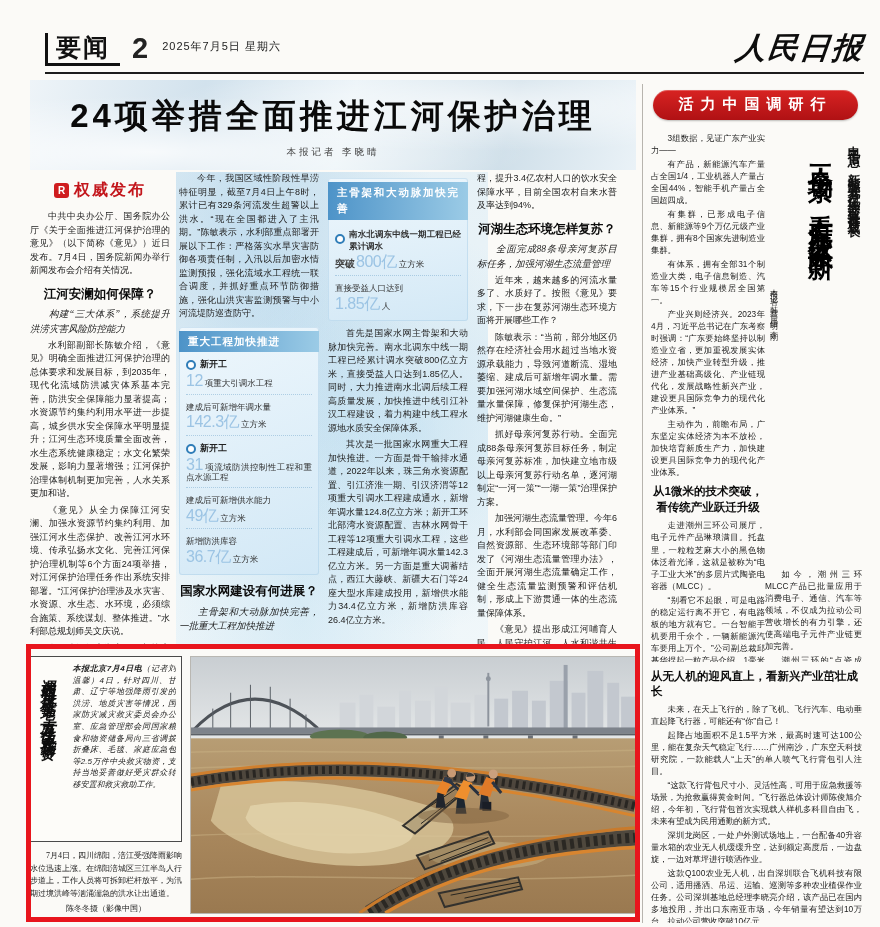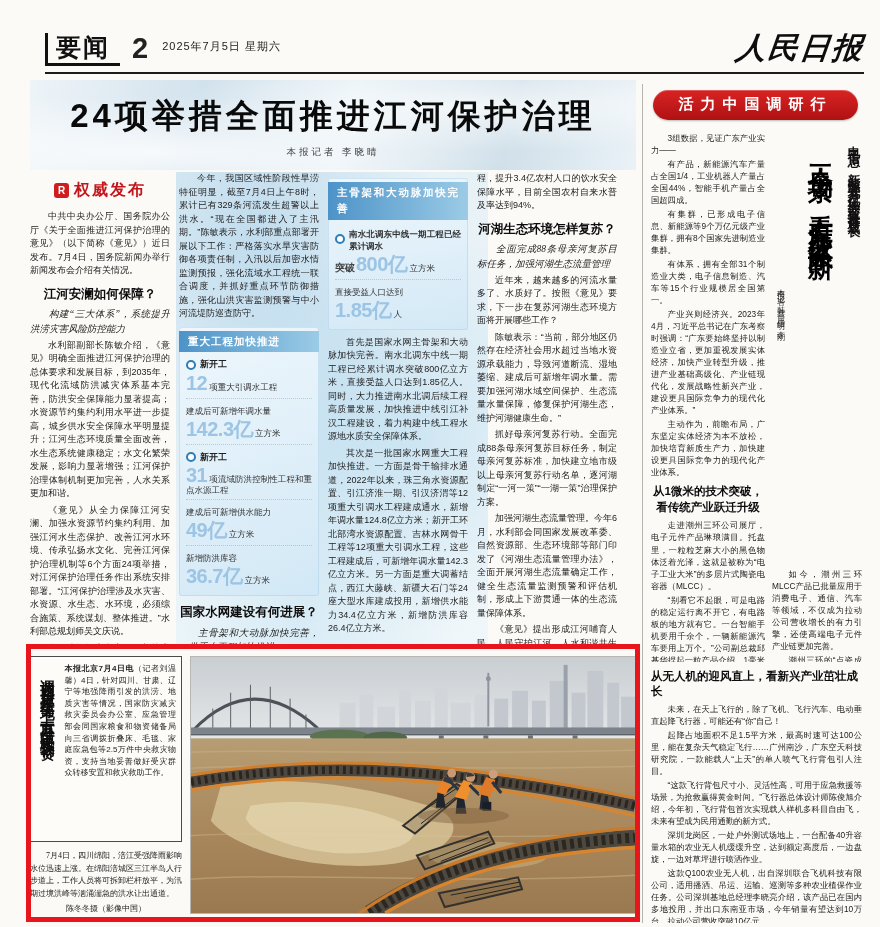--- a/index.html
+++ b/index.html
@@ -54,42 +54,42 @@
         border-radius:3px;padding:4px 7px 7px 7px;margin:6px 0;box-shadow:0 0 0 1px rgba(160,200,228,.4) inset;}
   .ig-head{display:block;margin:0 -7px 5px -7px;background:linear-gradient(90deg,#4d93c8,#9bcbe6);
         color:#fff;font-size:10.5px;font-weight:700;padding:3px 9px;letter-spacing:1px;}
   .ig-item{margin:6px 0 2px 0;border-bottom:1px dotted rgba(120,170,205,.5);padding-bottom:4px;}
   .ig-item:last-child{border-bottom:none;padding-bottom:0;}
   .ig-bullet{display:flex;align-items:center;gap:4px;font-size:9px;font-weight:700;color:#222;}
   .ring{width:6px;height:6px;border:2px solid #2f7db8;border-radius:50%;flex:none;background:#fff;}
   .ig-label{font-size:8.5px;color:#333;margin-top:2px;}
   .ig-bigline{margin-top:1px;line-height:1.05;}
   .ig-mid{font-size:10px;color:#444;font-weight:600;margin-right:1px;}
-  .ig-big{font-size:20px;font-weight:700;color:#9cc4e4;letter-spacing:-.5px;}
+  .ig-big{font-size:16px;font-weight:400;color:#9cc4e4;letter-spacing:-.5px;}
   .ig-unit,.ig-rest{font-size:8.5px;color:#333;margin-left:2px;}
   
   .brief-row{position:relative;margin-top:10px;height:258px;display:flex;gap:8px;}
   .highlight-frame{position:absolute;left:-4px;top:-12px;width:604px;height:268px;
       border:5px solid #e8151d;z-index:6;pointer-events:none;}
   .brief-col{width:152px;flex:none;display:flex;flex-direction:column;}
-  .brief-box{border:1px solid #4a4a4a;padding:6px 5px;height:178px;display:flex;gap:6px;background:#fdfcf9;}
+  .brief-box{border:1px solid #4a4a4a;padding:6px 5px;height:178px;display:flex;gap:14px;background:#fdfcf9;font-style:italic;}
   .brief-headline{writing-mode:vertical-rl;font-size:14.5px;font-weight:800;color:#0d0d0d;
       letter-spacing:3px;line-height:1.55;flex:none;padding-top:4px;}
   .brief-body{flex:1;font-size:8px;line-height:1.45;text-align:justify;overflow:hidden;}
   .brief-body .dl{font-weight:800;}
   .photo-caption{font-family:"Liberation Serif",serif;font-size:8px;line-height:1.55;
       margin-top:8px;text-indent:2em;text-align:justify;color:#1a1a1a;}
   .photo-credit{font-family:"Liberation Serif",serif;font-size:8px;text-align:center;margin-top:3px;color:#1a1a1a;}
   .photo-wrap{flex:1;border:1px solid #b9b7b2;background:#ddd;overflow:hidden;}
   .photo-wrap svg{display:block;width:100%;height:100%;}
   
   .banner{background:linear-gradient(#d82322,#b01114);color:#fff;font-weight:800;font-size:15px;
       letter-spacing:7px;text-align:center;padding:5px 0 6px 0;border-radius:16px;
       box-shadow:0 1px 2px rgba(0,0,0,.25), inset 0 1px 0 rgba(255,255,255,.25);margin:2px 4px 9px 2px;}
-  .feature-top{display:flex;gap:7px;height:530px;overflow:hidden;margin-top:12px;}
+  .feature-top{display:flex;height:530px;overflow:hidden;margin-top:12px;}
   .f-left{width:114px;flex:none;font-size:8.3px;line-height:1.45;text-align:justify;overflow:hidden;}
   .f-left p{margin:0 0 2px 0;text-indent:2em;}
   .sec-title{font-size:11.5px;font-weight:800;text-align:center;line-height:1.35;margin:6px 0 4px 0;color:#0b0b0b;text-indent:0;}
   .f-vert{flex:1;display:flex;flex-direction:column;}
   .vert-block{height:436px;position:relative;flex:none;}
   .vert-kicker{position:absolute;top:4px;right:0;writing-mode:vertical-rl;font-size:12.5px;
       font-weight:600;letter-spacing:3px;color:#111;height:430px;}
   .vert-title{position:absolute;top:12px;right:24px;writing-mode:vertical-rl;font-size:25px;
       font-weight:800;letter-spacing:5px;color:#000;height:424px;}
   .vert-byline{position:absolute;top:150px;left:2px;writing-mode:vertical-rl;font-size:8px;

